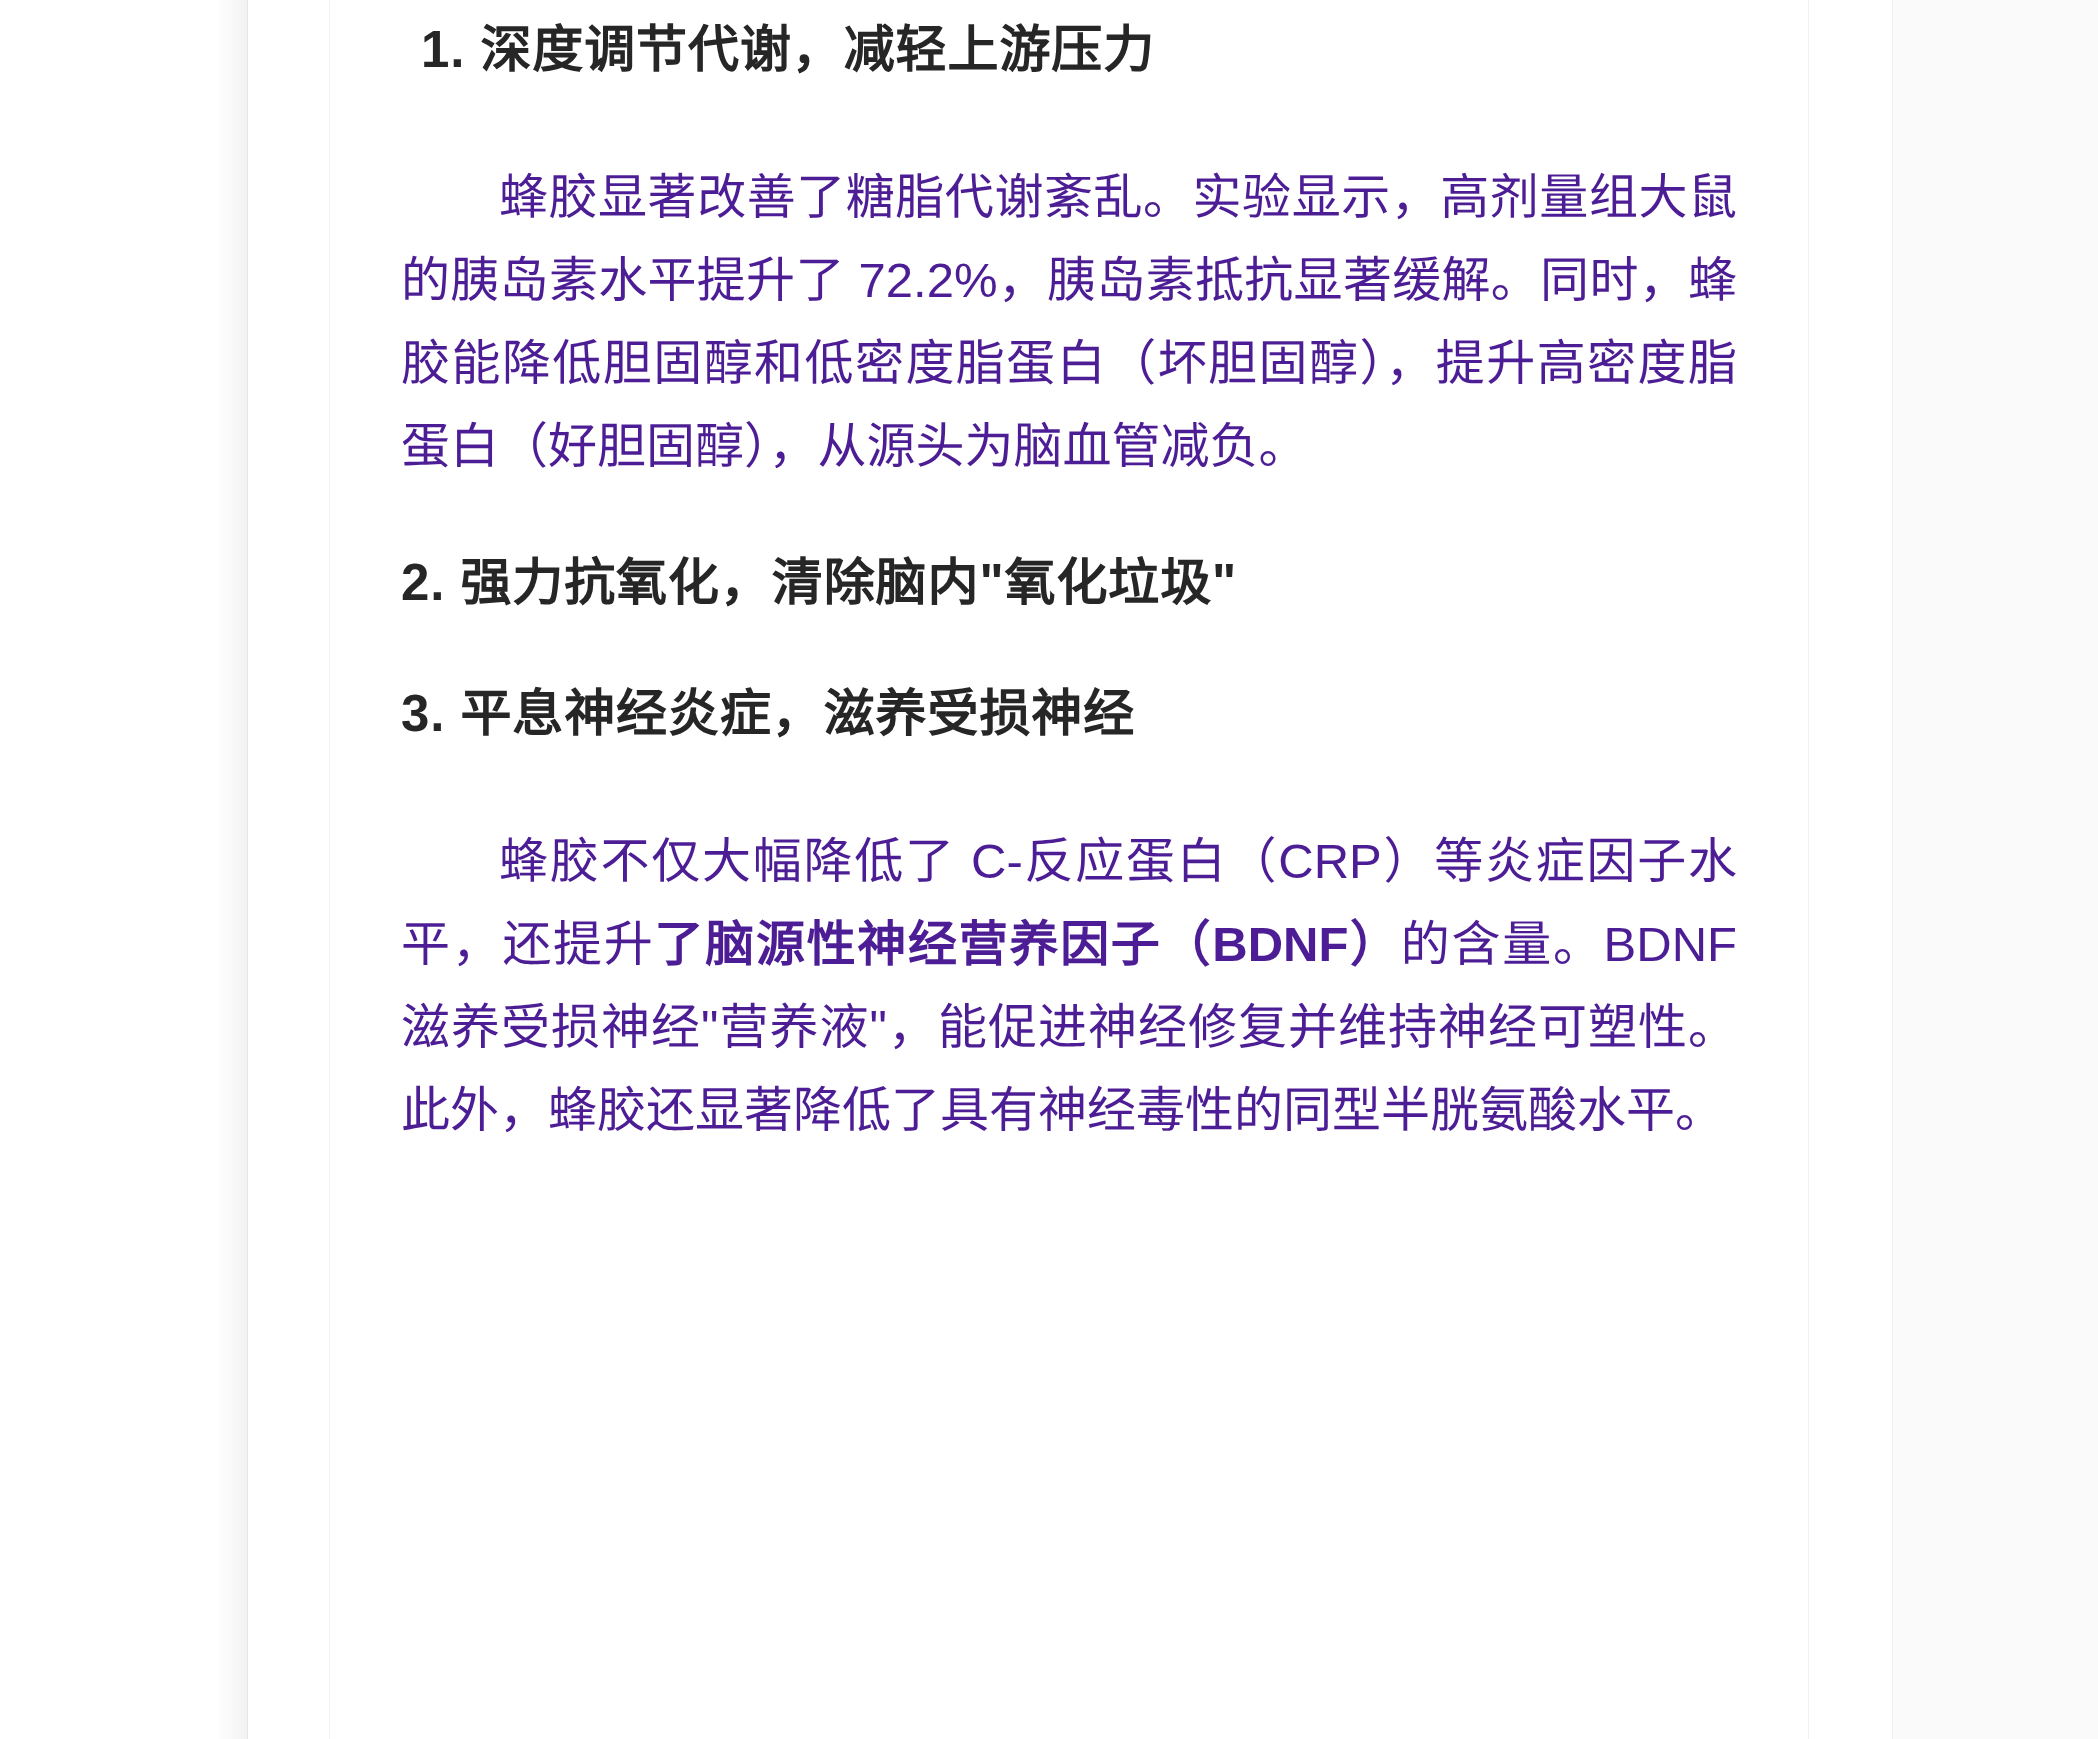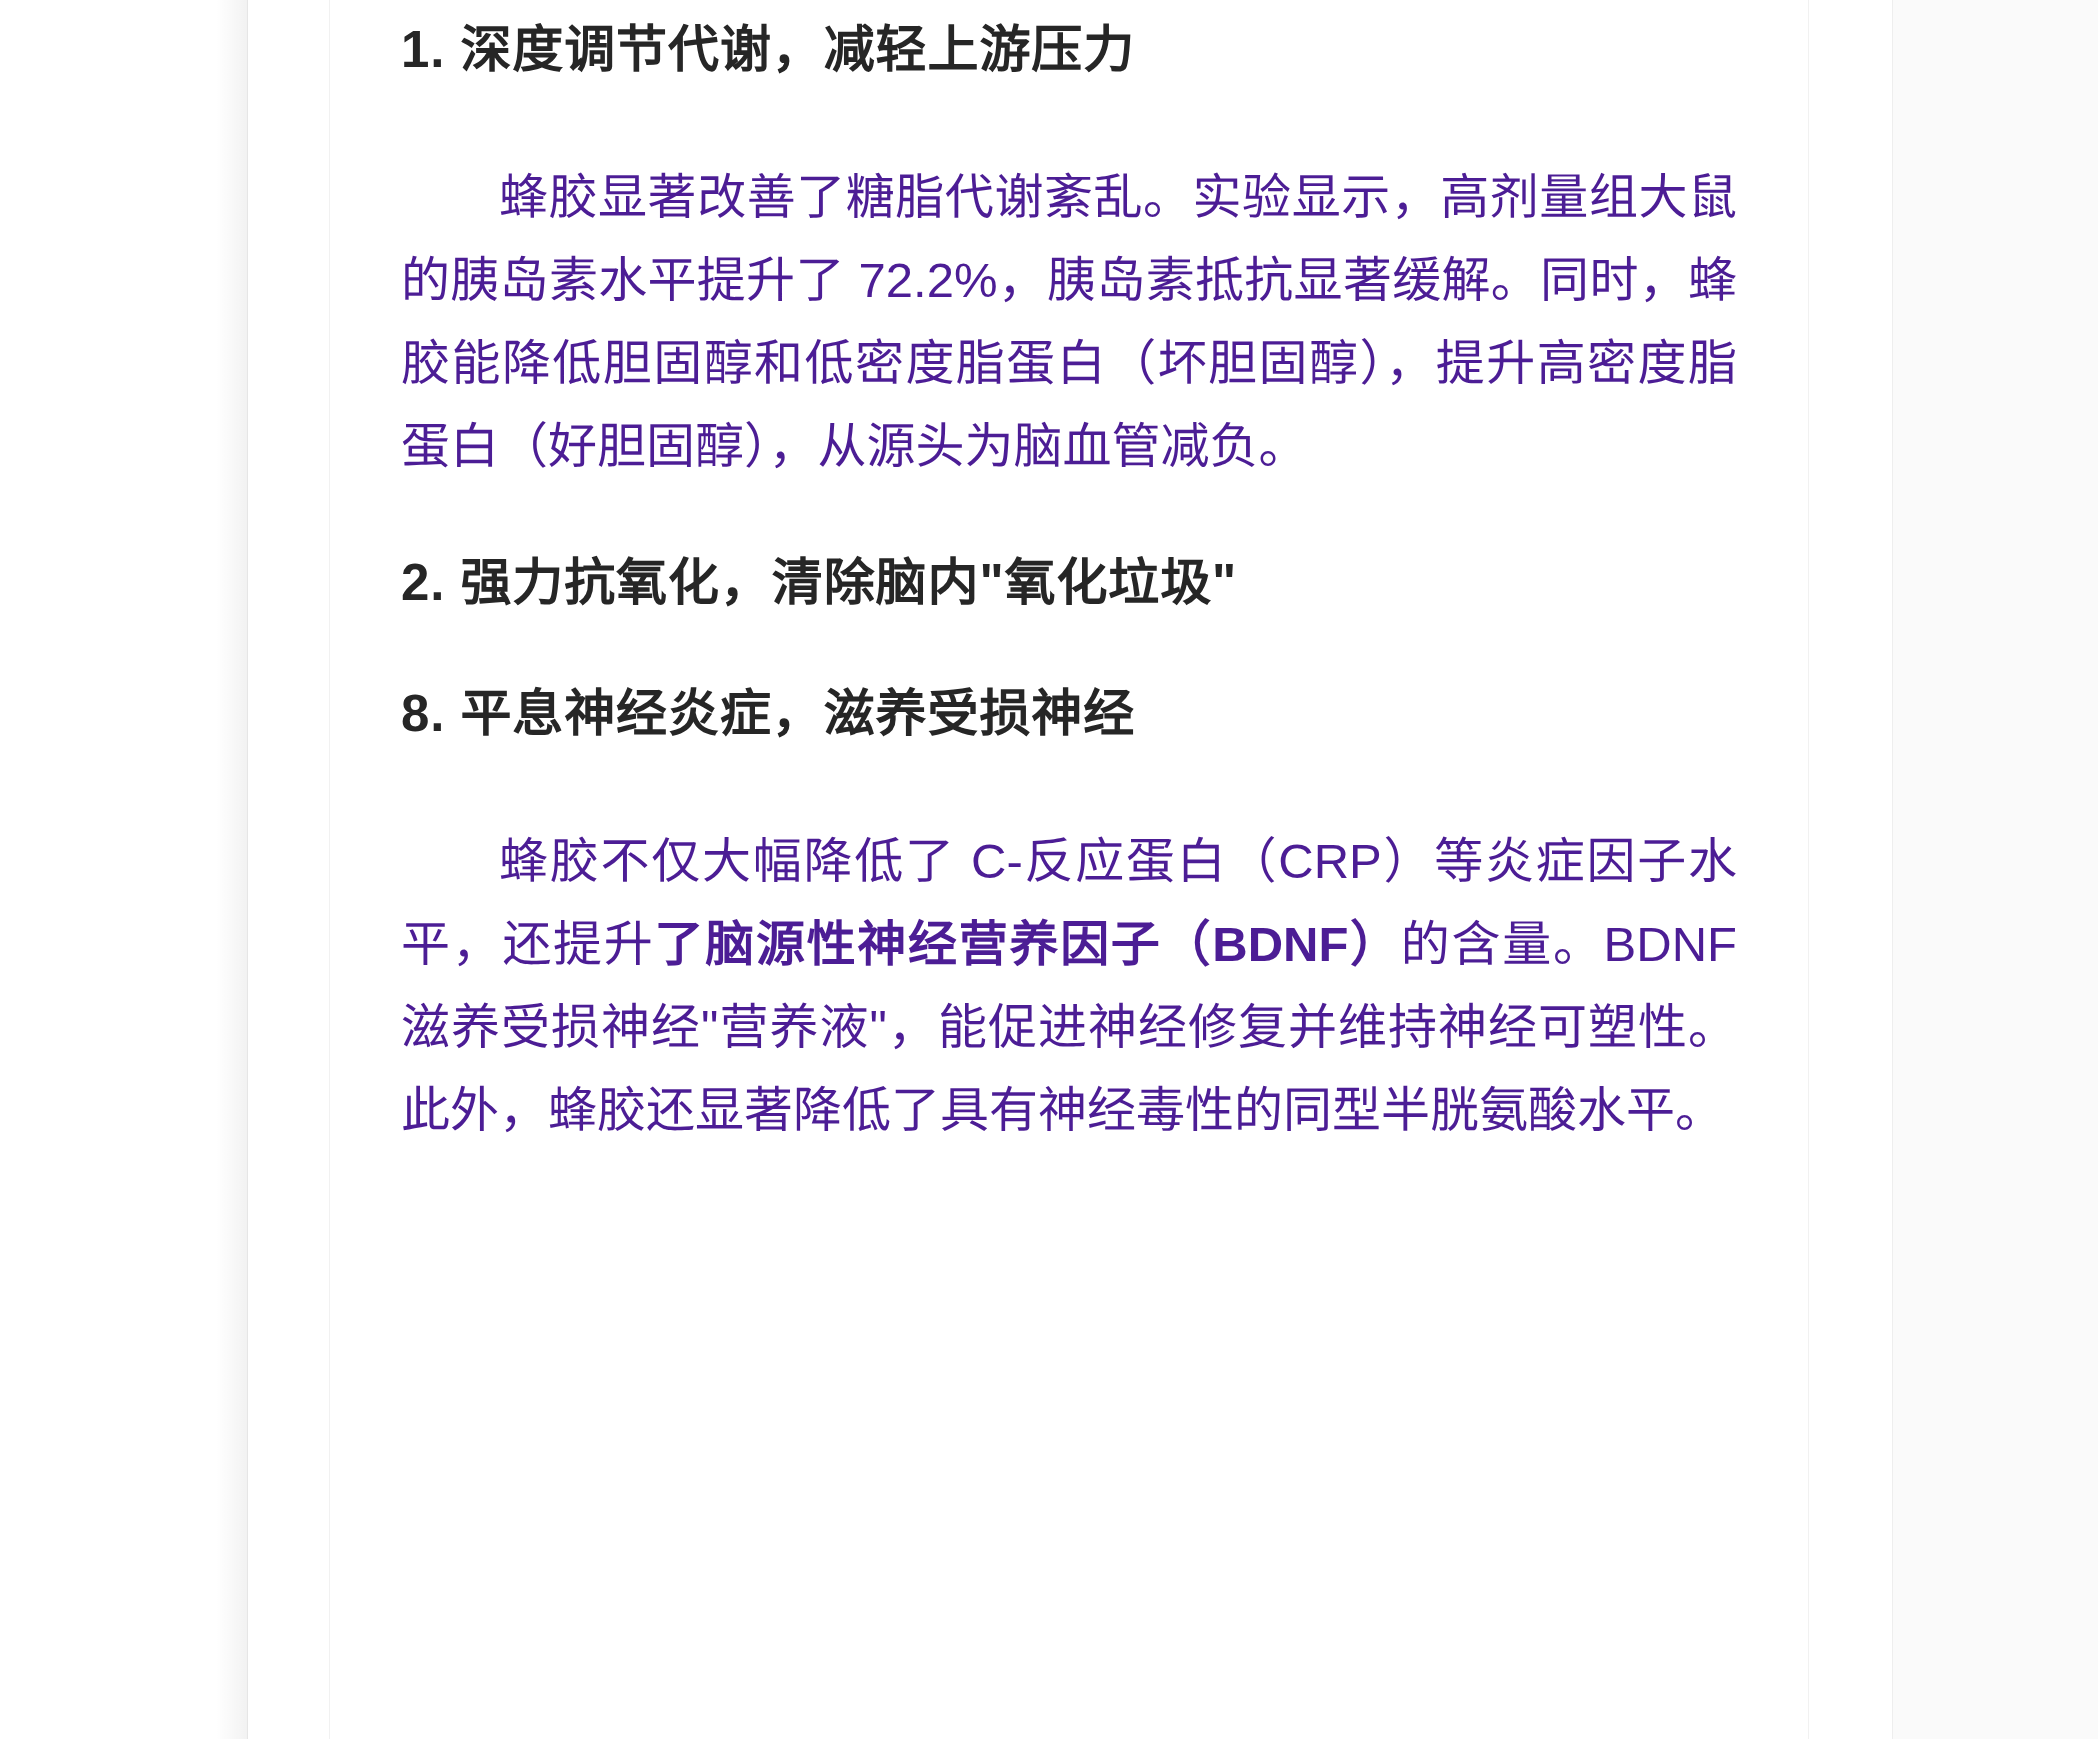--- a/index.html
+++ b/index.html
@@ -35,21 +35,21 @@
   }
 
   article { color: #262626; }
   h3 {
     font-size: 51px;
     line-height: 72px;
     font-weight: 700;
     margin: 59px 0 0 0;
     letter-spacing: 0.9px;
   }
-  h3.first { margin-top: 0; }
+  h3.first { margin-top: 0; margin-left: 20px; }
   p {
     font-size: 49px;
     line-height: 83px;
     margin: 70px 0 0 0;
     text-align: justify;
     text-indent: 2em;
     color: #4c1d95;
   }
   .bold-run { font-weight: 700; }
 </style>
@@ -61,21 +61,21 @@
   <div class="left-shadow"></div>
 
   <div class="doc-card">
     <article>
 
       <h3 class="first">1. 深度调节代谢，减轻上游压力</h3>
       <p><span>蜂胶显著改善了糖脂代谢紊乱。实验显示，高剂量组大鼠的胰岛素水平提升了 72.2%，胰岛素抵抗显著缓解。同时，蜂胶能降低胆固醇和低密度脂蛋白（坏胆固醇），提升高密度脂蛋白（好胆固醇），从源头为脑血管减负。</span></p>
 
       <h3>2. 强力抗氧化，清除脑内"氧化垃圾"</h3>
 
-      <h3>8. 平息神经炎症，滋养受损神经</h3>
+      <h3>3. 平息神经炎症，滋养受损神经</h3>
       <p><span>蜂胶不仅大幅降低了 C-反应蛋白（CRP）等炎症因子水平，还提升</span><span class="bold-run">了脑源性神经营养因子（BDNF）</span><span>的含量。BDNF 滋养受损神经"营养液"，能促进神经修复并维持神经可塑性。此外，蜂胶还显著降低了具有神经毒性的同型半胱氨酸水平。</span></p>
 
     </article>
   </div>
 
   <div class="right-gutter"></div>
 
 </div>
 
 

